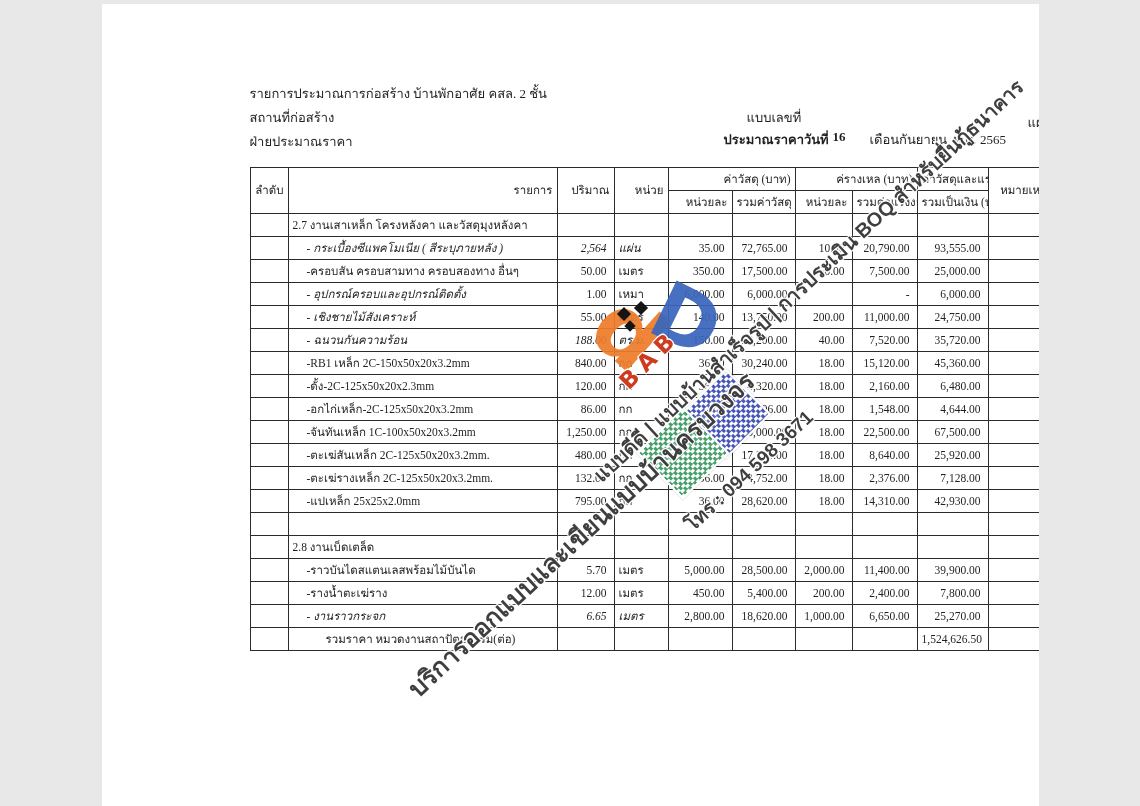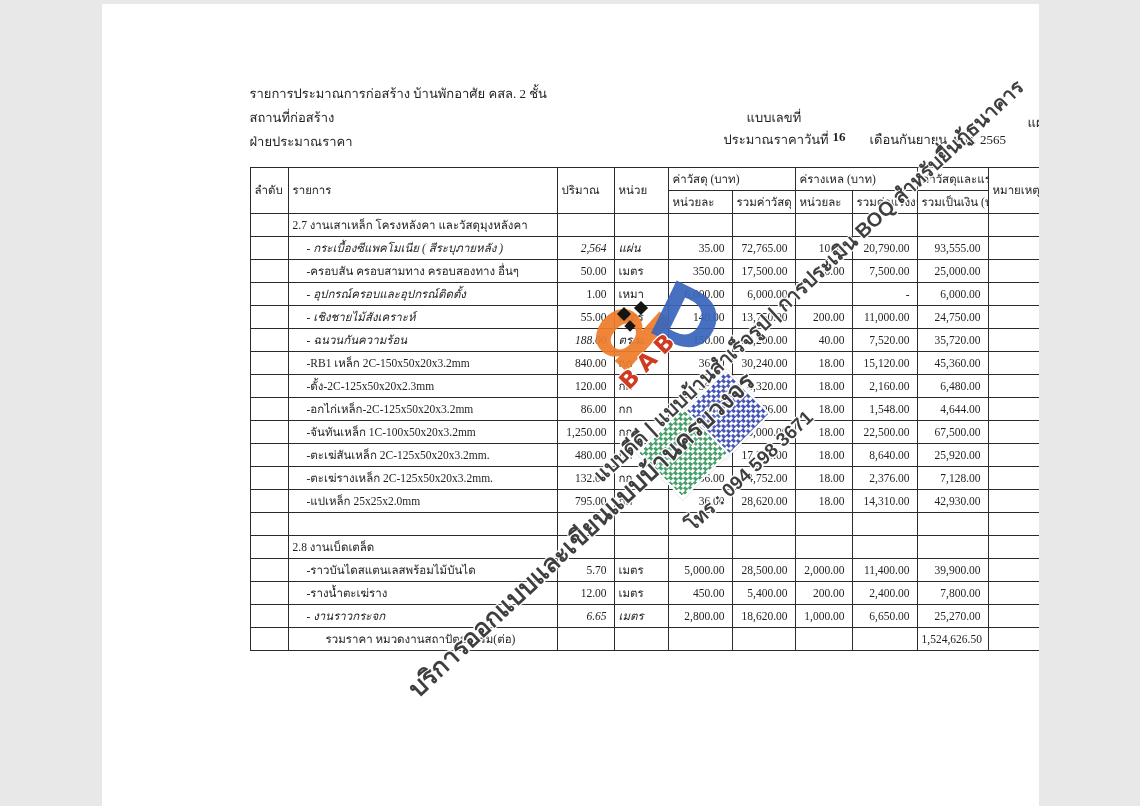--- a/index.html
+++ b/index.html
@@ -11,21 +11,21 @@
   .hdr-text{position:absolute;font-size:13px;white-space:nowrap;}
   
   .boq{
     position:absolute;left:148px;top:163px;width:802px;
     border-collapse:collapse;table-layout:fixed;font-size:11.5px;
   }
   .boq th,.boq td{
     border:1px solid #2b2b2b;padding:0 4px;overflow:hidden;white-space:nowrap;
     font-weight:normal;height:22px;line-height:1.1;
   }
-  .boq thead th{text-align:left;}
+  .boq thead th{text-align:right;}
   .c-no{width:38px;} .c-item{width:269px;} .c-qty{width:57px;} .c-unit{width:54px;}
   .c-mu{width:64px;} .c-mt{width:63px;} .c-lu{width:57px;} .c-lt{width:65px;}
   .c-tot{width:71px;} .c-rem{width:64px;}
   .boq td.num{text-align:right;padding-right:7px;}
   .boq td.ctr{text-align:left;}
   .boq td.item-cell{padding-left:18px;}
   .boq tr.section td.item-cell{padding-left:4px;}
   .boq tr.summary td.item-cell{text-align:center;padding-left:0;}
   .emph{font-weight:bold;font-style:italic;}
   
@@ -68,21 +68,21 @@
 </head>
 <body>
 
 <div class="page">
 
   <span class="hdr-text" style="left:148px;top:79px;">รายการประมาณการก่อสร้าง  บ้านพักอาศัย คสล. 2 ชั้น</span>
   <span class="hdr-text" style="left:148px;top:103px;">สถานที่ก่อสร้าง</span>
   <span class="hdr-text" style="left:645px;top:103px;">แบบเลขที่</span>
   <span class="hdr-text" style="left:926px;top:108px;">แผ่นที่ 5/6</span>
   <span class="hdr-text" style="left:148px;top:127px;">ฝ่ายประมาณราคา</span>
-  <span class="hdr-text" style="left:622px;top:125px;">ประมาณราคาวันที่</span>
+  <span class="hdr-text" style="left:622px;top:125px;font-weight:bold;">ประมาณราคาวันที่</span>
   <span class="hdr-text" style="left:731px;top:125px;font-weight:bold;">16</span>
   <span class="hdr-text" style="left:768px;top:125px;">เดือนกันยายน</span>
   <span class="hdr-text" style="left:852px;top:125px;">พ.ศ. 2565</span>
 
   <table class="boq">
     <colgroup>
       <col class="c-no">
         <col class="c-item">
         <col class="c-qty">
         <col class="c-unit">

